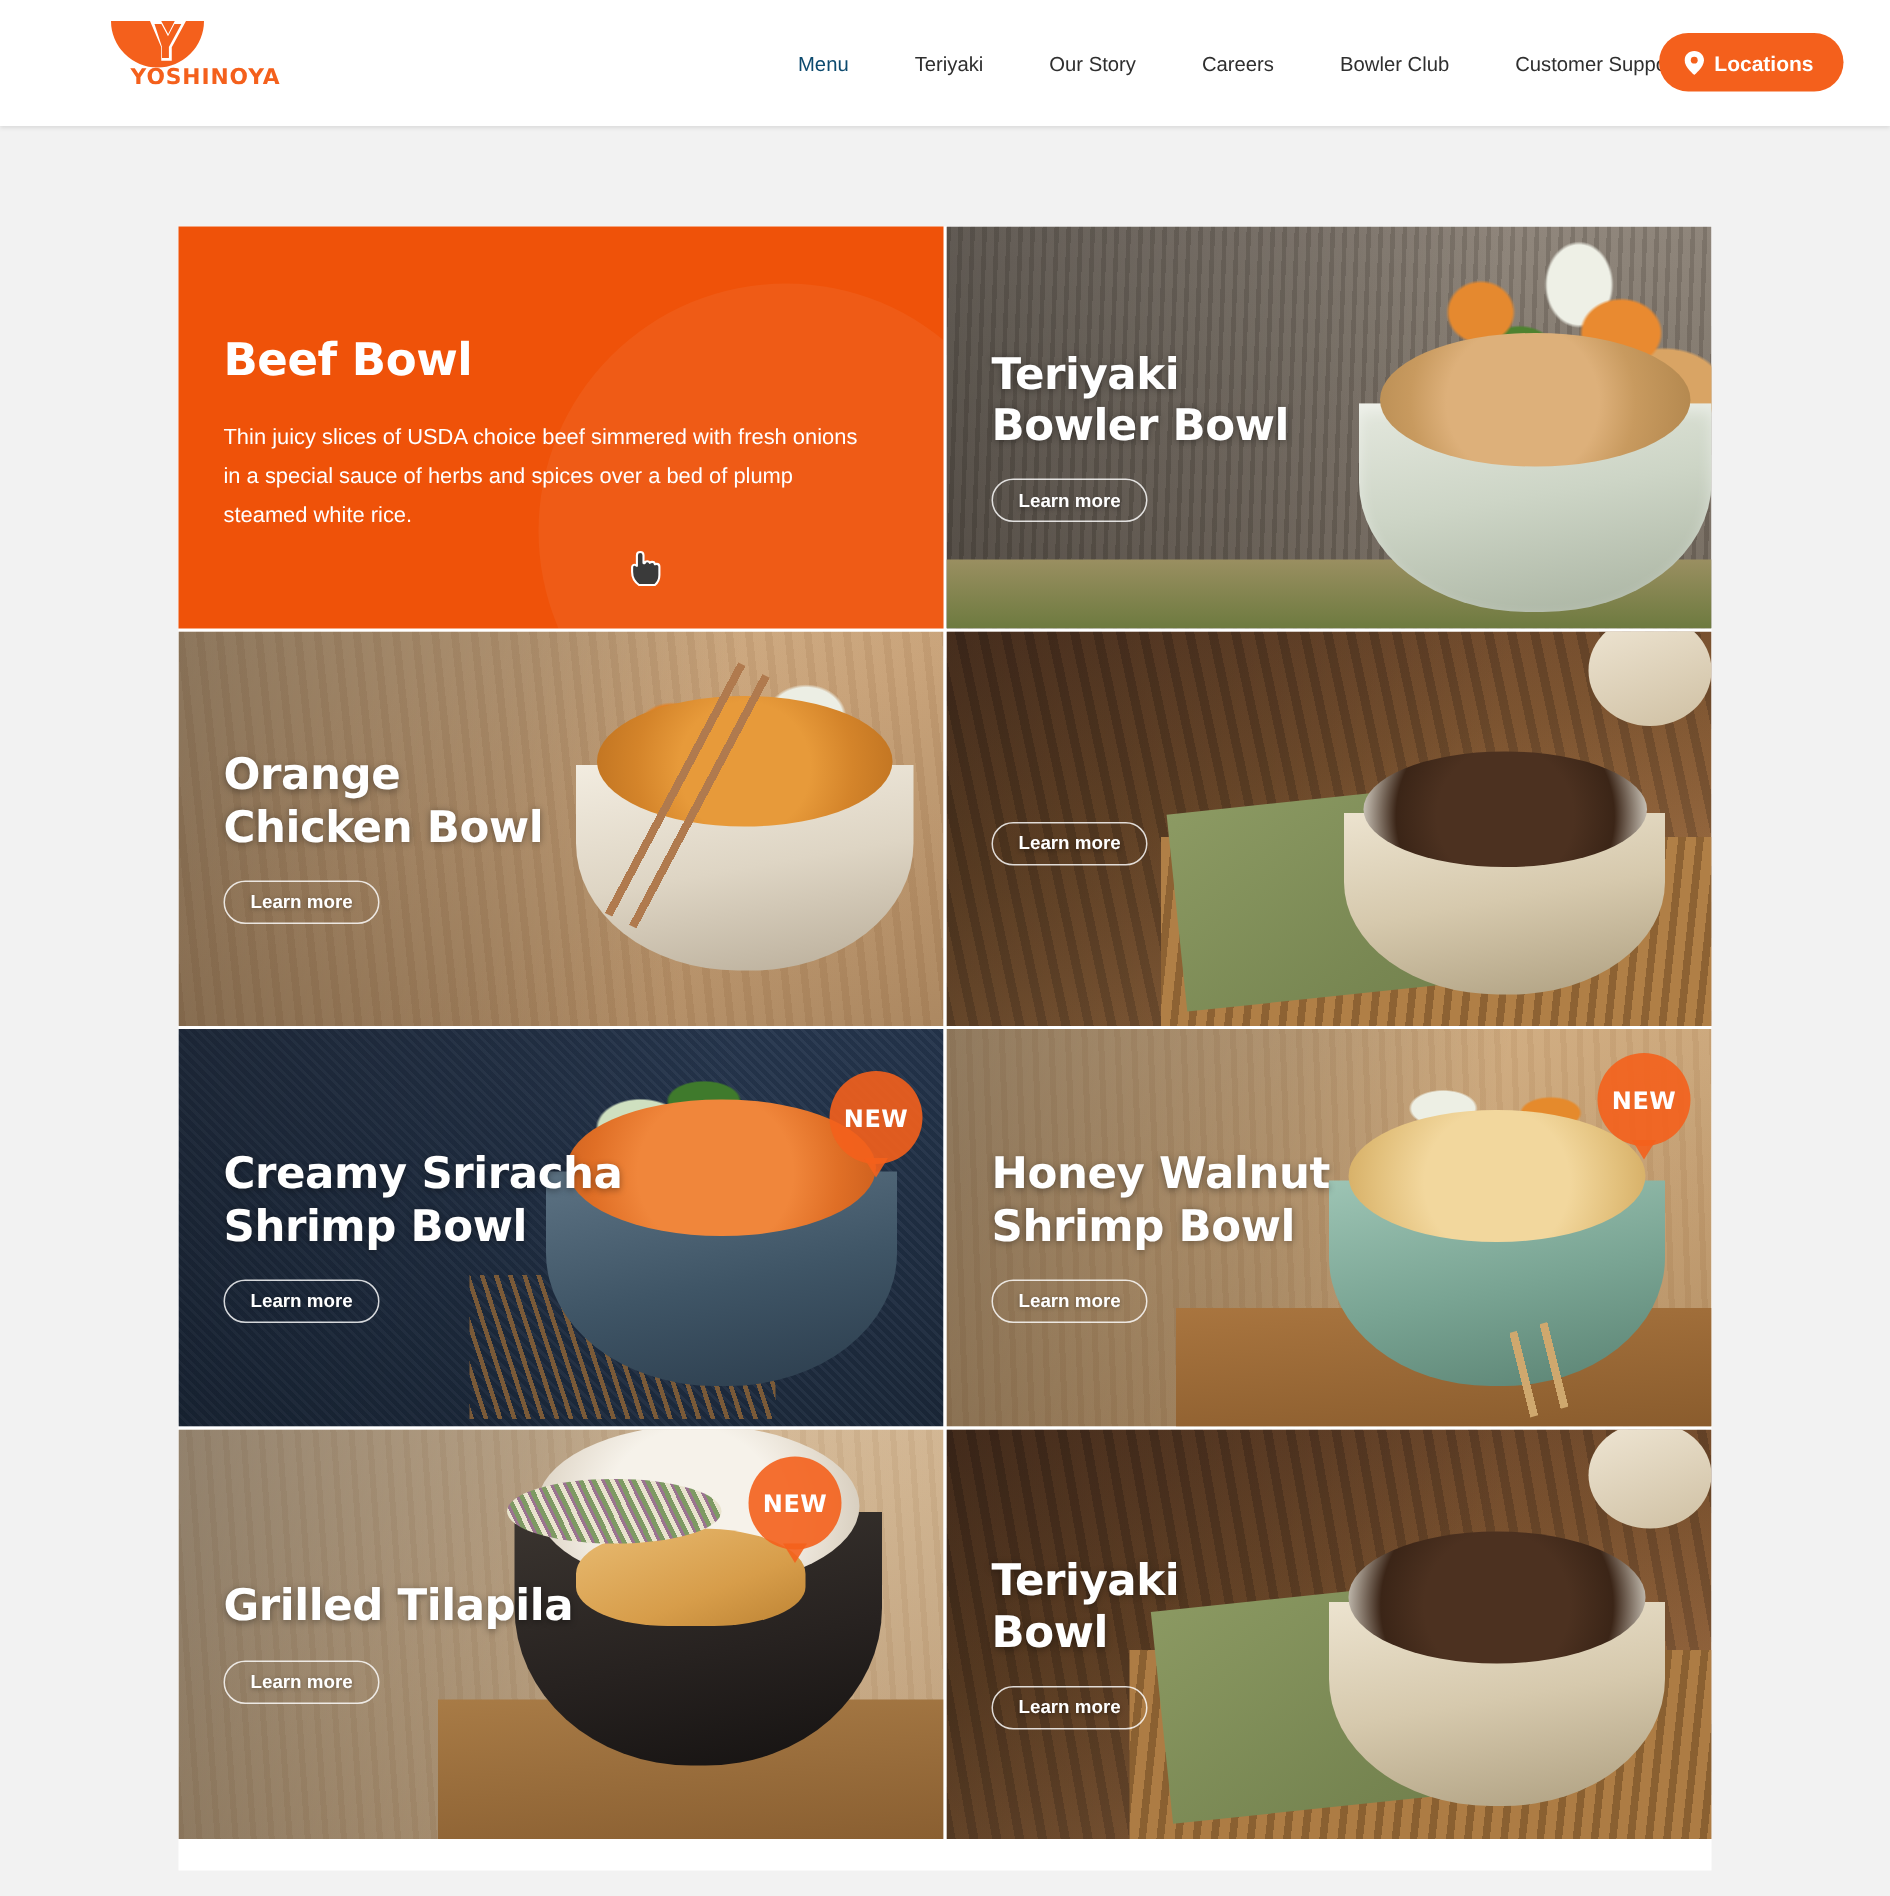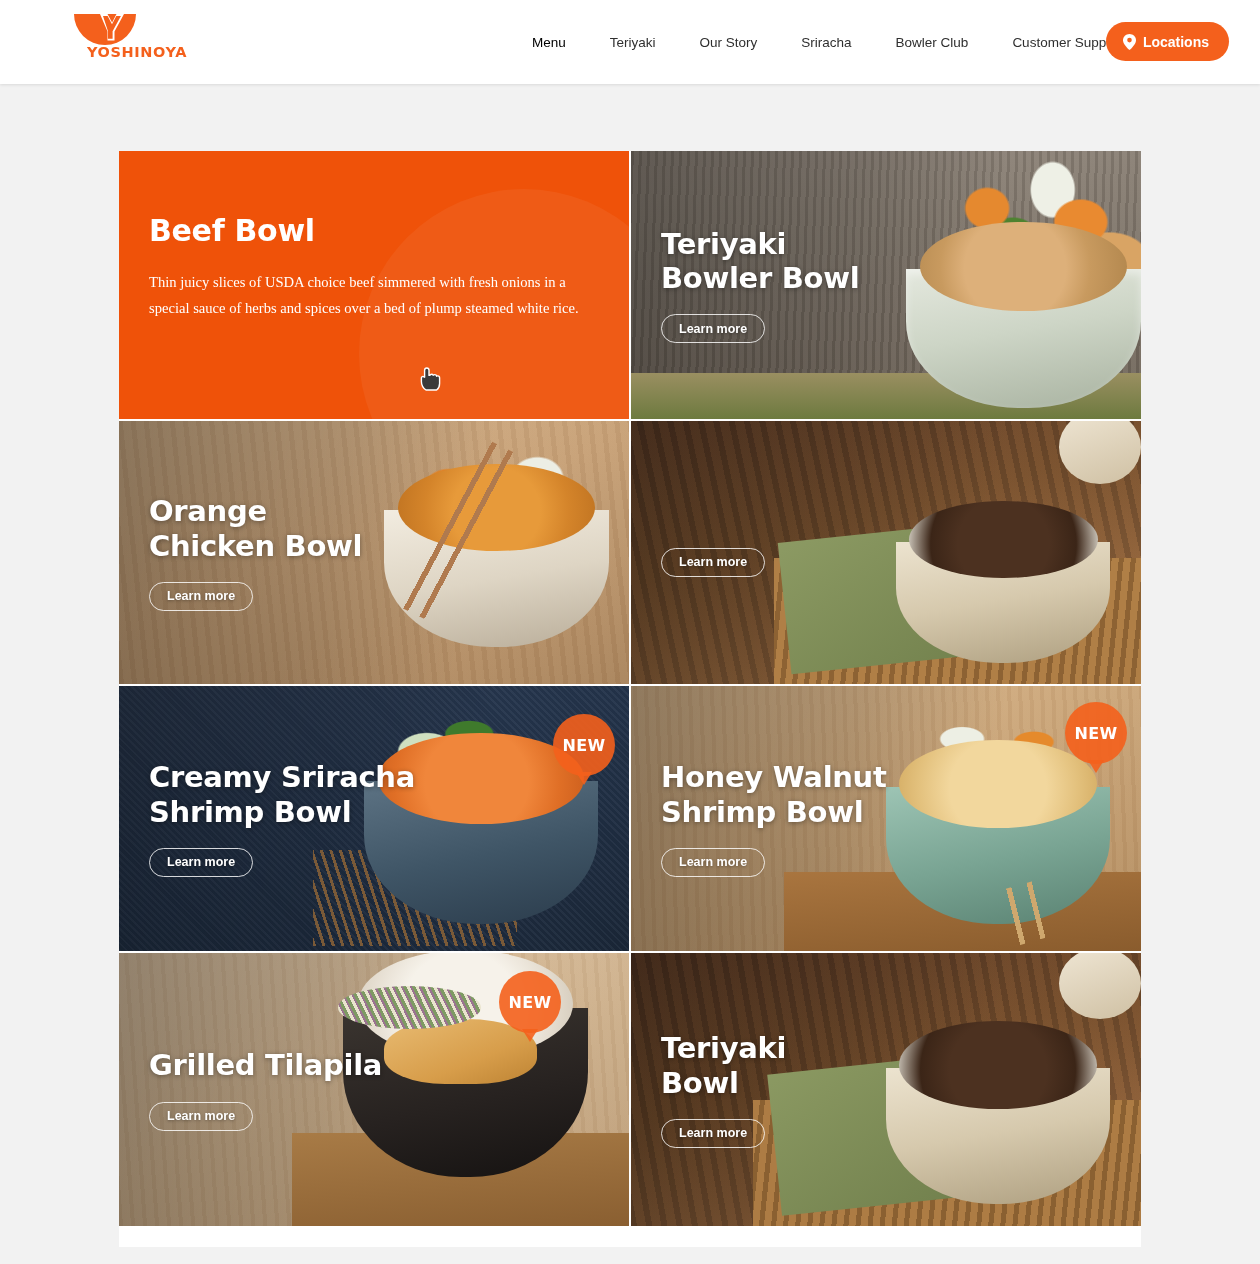--- a/index.html
+++ b/index.html
@@ -40,21 +40,21 @@
     display: flex; align-items: center; gap: 0;
   }
   .nav-item {
     font-size: 13.5px;
     color: #2f2f2f;
     padding: 0 22px;
     text-decoration: none;
     white-space: nowrap;
     cursor: pointer;
   }
-  .nav-item.active { color: #000000; }
+  .nav-item.active { color: #0c4a6e; }
 
   .locations-btn {
     position: absolute; right: 31px; top: 22px;
     height: 39px;
     display: flex; align-items: center; gap: 7px;
     padding: 0 20px 0 17px;
     background: #f4601c;
     border: none; border-radius: 20px;
     color: #ffffff;
     font-family: "Liberation Sans", sans-serif;
@@ -92,28 +92,28 @@
   }
   .card-title {
     color: #ffffff;
     font-family: "DejaVu Sans", sans-serif;
     font-weight: bold;
     font-size: 29px;
     line-height: 1.18;
     letter-spacing: -0.3px;
     text-shadow: 0 1px 5px rgba(0,0,0,0.38);
     white-space: pre-line;
+    margin-top: 10px;
   }
   .card-desc {
     margin-top: 22px;
     color: #ffffff;
     font-size: 14.6px;
     line-height: 1.78;
     max-width: 430px;
-    font-family: Liberation Serif, serif;
   }
   .learn-btn {
     margin-top: 19px;
     align-self: flex-start;
     height: 29px;
     padding: 0 17px;
     display: inline-flex; align-items: center;
     background: transparent;
     border: 1.3px solid rgba(255,255,255,0.82);
     border-radius: 15px;
@@ -190,21 +190,21 @@
       <path d="M30 2 h7.5 l4.6 8.6 L46.5 2 H54 L44.5 19.5 v9 h-7 v-9 Z" fill="#ffffff"></path>
       <path d="M33 4 h4.6 l4.4 8.2 L46.3 4 h4.6 l-8.3 15.3 v7.4 h-4.6 v-7.4 Z" fill="#f4601c"></path>
     </svg>
     <div class="logo-word">YOSHINOYA</div>
   </div>
 
   <nav class="nav">
     <a class="nav-item active" href="#">Menu</a>
     <a class="nav-item" href="#">Teriyaki</a>
     <a class="nav-item" href="#">Our Story</a>
-    <a class="nav-item" href="#">Sriracha</a>
+    <a class="nav-item" href="#">Careers</a>
     <a class="nav-item" href="#">Bowler Club</a>
     <a class="nav-item" href="#">Customer Support</a>
   </nav>
 
   <button class="locations-btn">
     <svg class="pin-icon" viewBox="0 0 13 16">
       <path d="M6.5 0C2.9 0 0 2.8 0 6.2 0 10.8 6.5 16 6.5 16S13 10.8 13 6.2C13 2.8 10.1 0 6.5 0z" fill="#ffffff"></path>
       <circle cx="6.5" cy="6.1" r="2.3" fill="#f4601c"></circle>
     </svg>
     <span>Locations</span>

